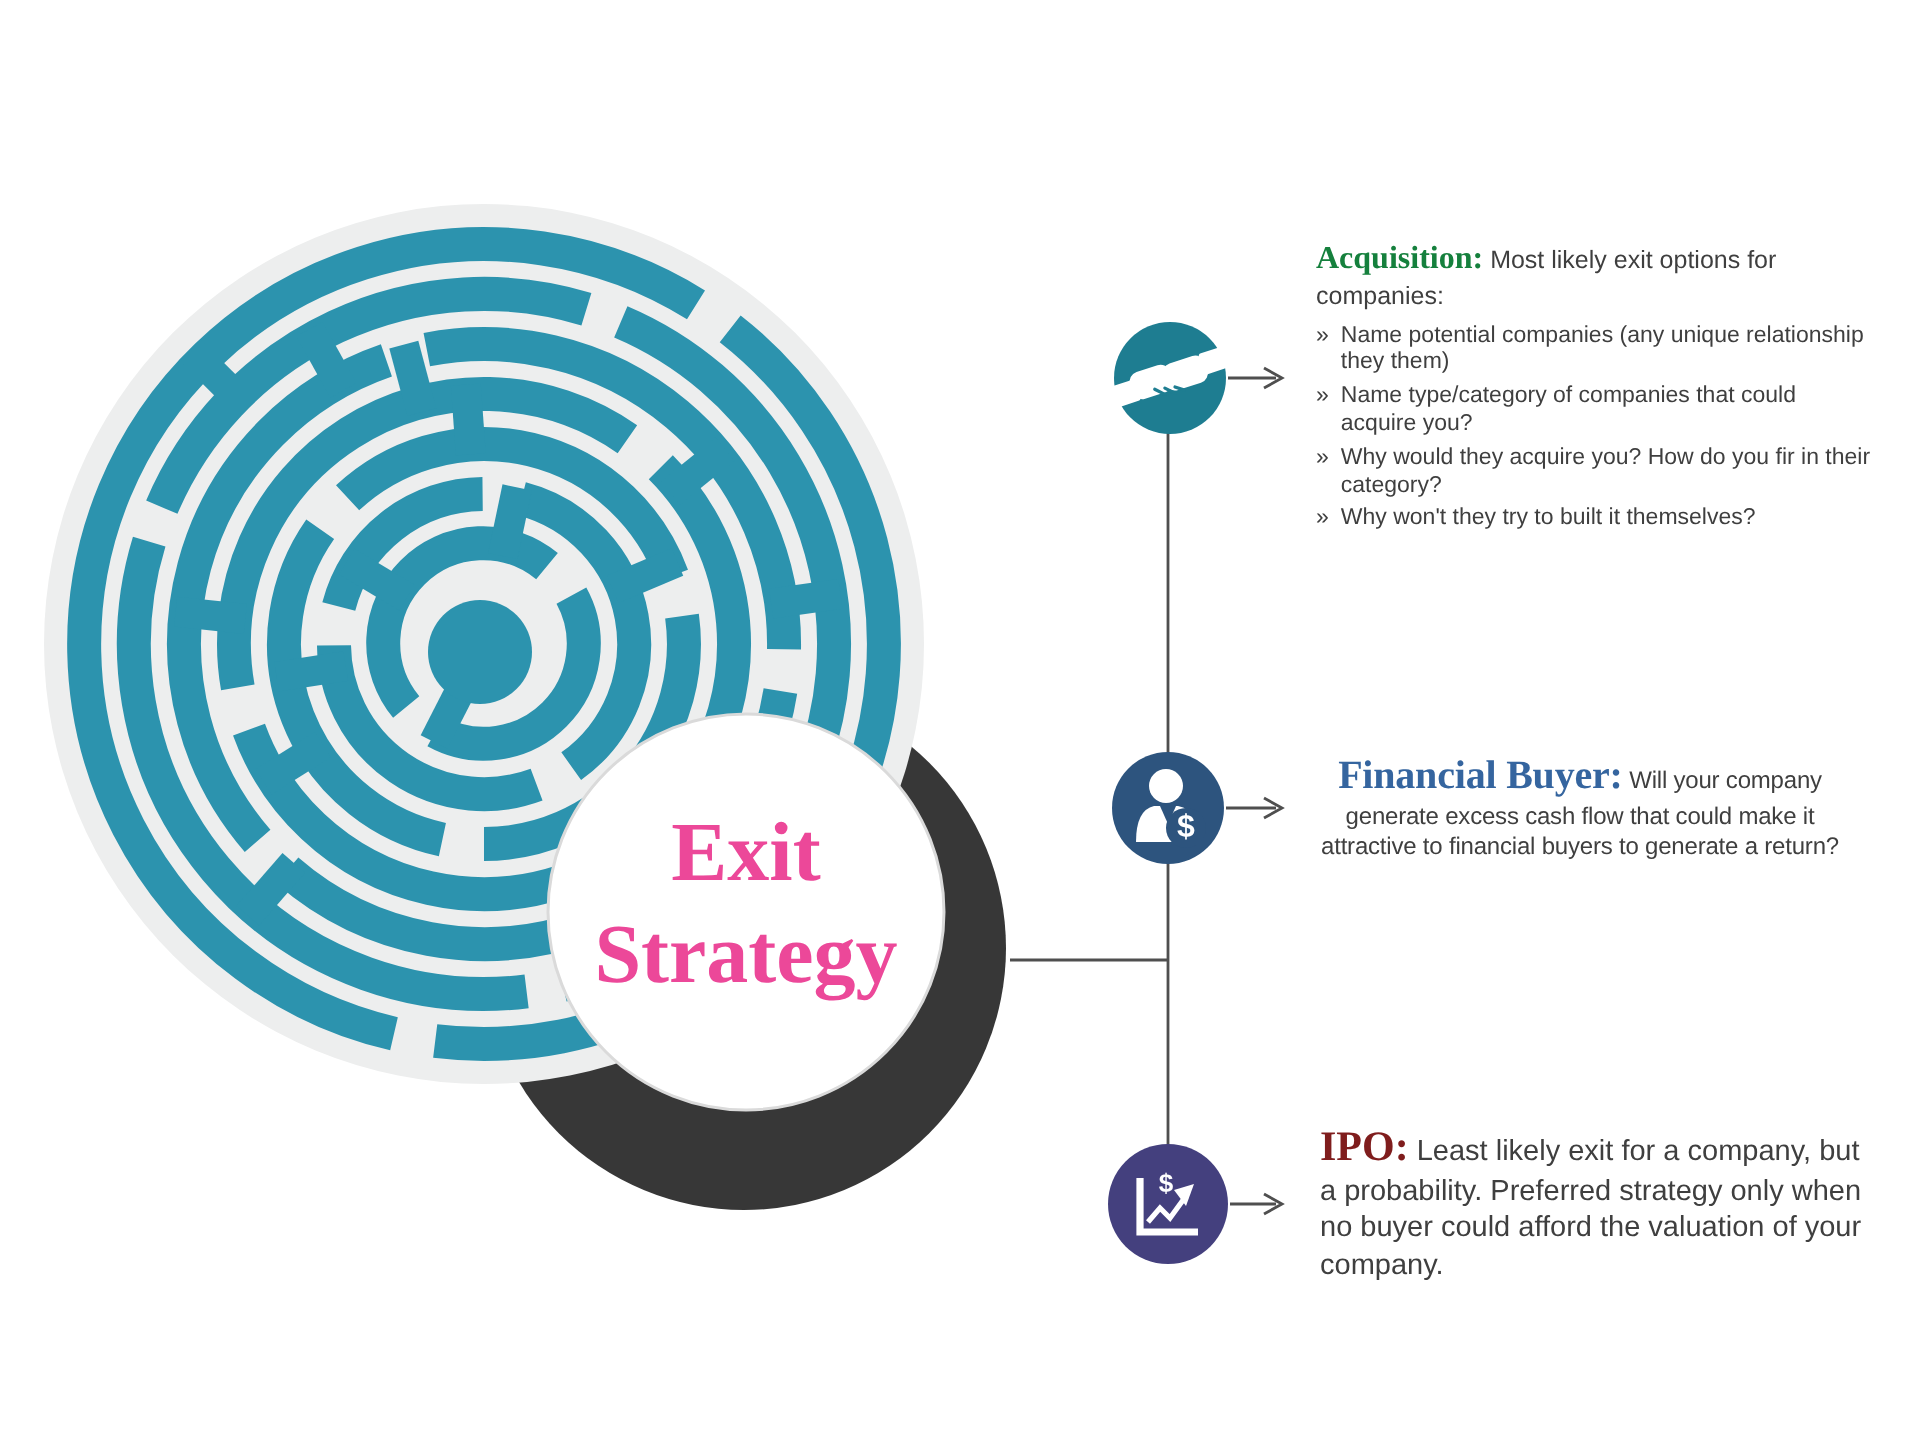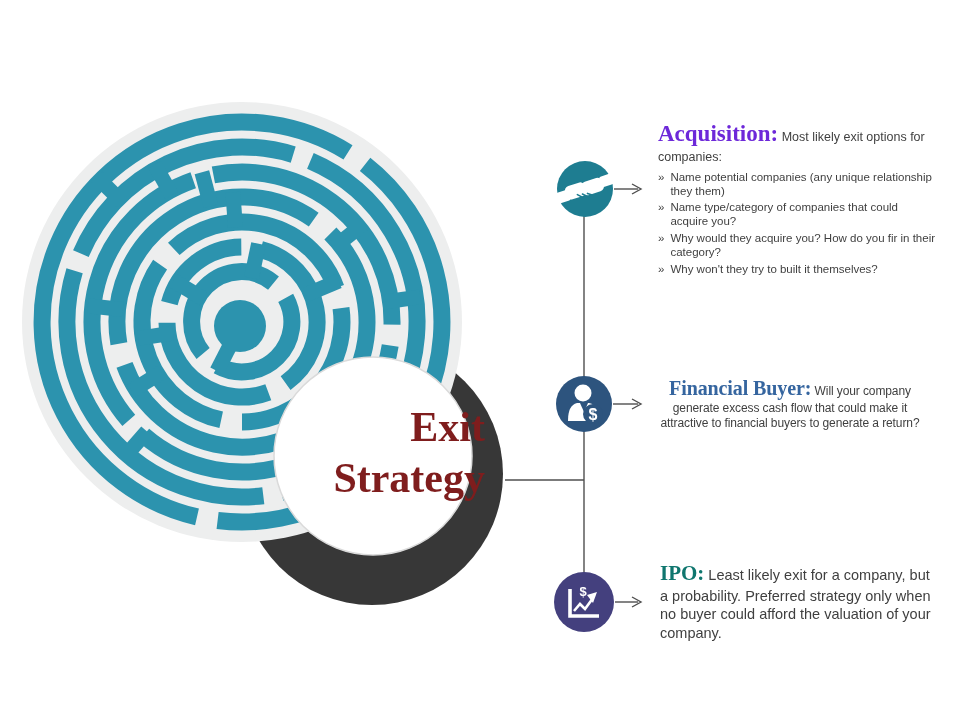--- a/index.html
+++ b/index.html
@@ -1,29 +1,29 @@
 <!DOCTYPE html>
 <html><head>
 <meta charset="utf-8">
 <style>
   html,body{margin:0;padding:0;background:#ffffff;}
   .slide{position:relative;width:960px;height:720px;overflow:hidden;background:#ffffff;
          font-family:"Liberation Sans",sans-serif;}
   .gfx{position:absolute;left:0;top:0;}
-  .center-label{position:absolute;left:261px;top:402px;width:224px;text-align:right;
+  .center-label{position:absolute;left:261px;top:402px;width:224px;text-align:center;
         font-family:"Liberation Serif",serif;font-weight:bold;font-size:42px;line-height:1.22;
-        color:#7f1d1d;}
+        color:#ec4899;}
   .sec{position:absolute;color:#3f3f3f;}
   .sec .t{font-family:"Liberation Serif",serif;font-weight:bold;}
   .sec1{left:658px;top:119px;width:278px;font-size:12.5px;line-height:1.32;}
-  .sec1 .t{font-size:23px;color:#6d28d9;font-family:Liberation Serif, serif;}
+  .sec1 .t{font-size:16px;color:#15803d;font-family:Liberation Serif, serif;}
   .sec2{left:658px;top:376px;width:264px;font-size:12px;line-height:1.24;letter-spacing:-0.1px;text-align:center;}
   .sec2 .t{font-size:20px;color:#35659F;}
   .sec3{left:660px;top:560px;width:280px;font-size:14.5px;line-height:1.28;}
-  .sec3 .t{font-size:21px;color:#0f766e;}
+  .sec3 .t{font-size:21px;color:#7f1d1d;}
   .bullets{margin:5px 0 0;padding:0;list-style:none;font-size:11.5px;line-height:1.2;}
   .bullets li{display:flex;gap:6px;margin-bottom:3px;}
   .bullets .bm{flex:0 0 auto;}
 </style>
 </head>
 <body>
 
 <div class="slide">
 
   <svg class="gfx" width="960" height="720" viewBox="0 0 960 720">

